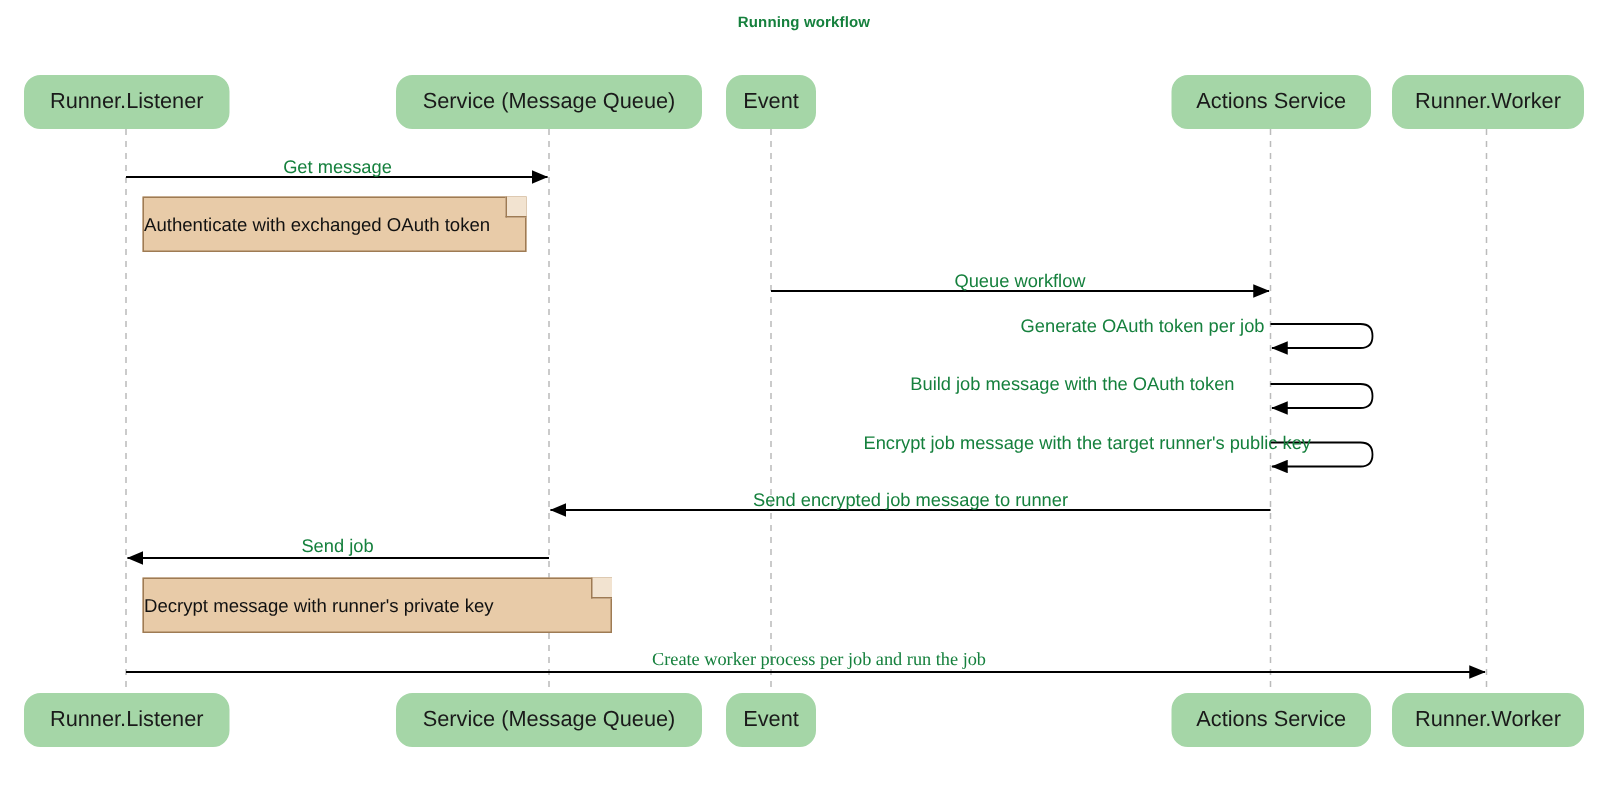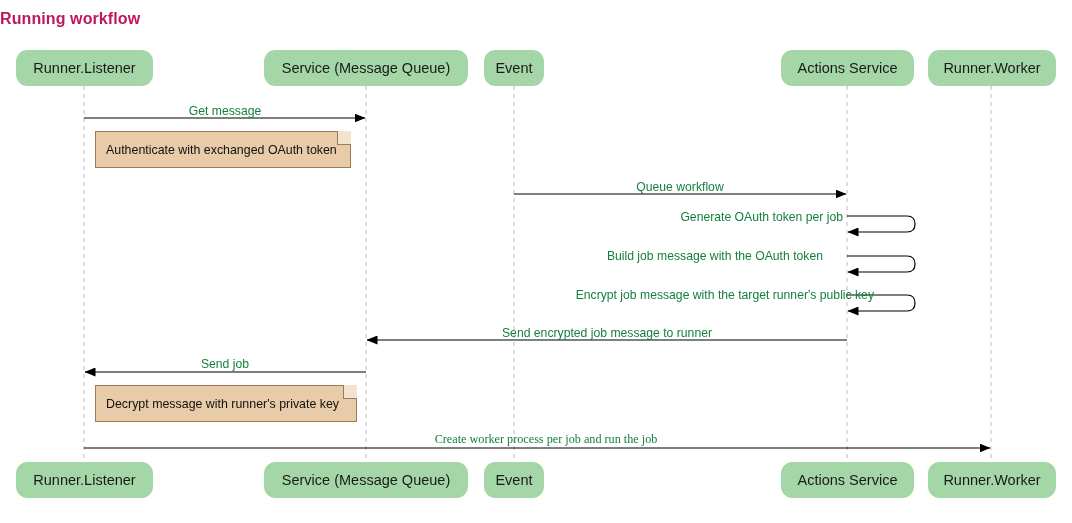--- a/index.html
+++ b/index.html
@@ -24,23 +24,24 @@
     left: 0;
     top: 0;
     width: 1072px;
     height: 523px;
   }
   .diagram-title {
     position: absolute;
     left: 0;
     top: 10px;
     width: 1072px;
-    font-size: 16px;
+    text-align: center;
+    font-size: 10px;
     font-weight: bold;
-    color: #be185d;
+    color: #15803d;
     letter-spacing: 0.1px;
   }
   
   .participant {
     position: absolute;
     height: 36px;
     box-sizing: border-box;
     background: #A5D6A7;
     border: 1px solid #A5D6A7;
     border-radius: 11px;
@@ -70,21 +71,20 @@
   
   .note {
     position: absolute;
     box-sizing: border-box;
     background: #E8CBA8;
     border: 1px solid #9E7B54;
     font-size: 12.4px;
     color: #111111;
     display: flex;
     align-items: center;
-    padding-left: 10px;
     white-space: nowrap;
   }
   .note-fold {
     position: absolute;
     top: -1px;
     right: -1px;
     width: 13px;
     height: 13px;
     background: #F2E3D0;
     border-left: 1px solid #9E7B54;
@@ -168,19 +168,19 @@
       <div class="msg-label right" style="left: 843px; top: 288px; margin-left: 31px;">Encrypt job message with the target runner's public key</div>
       <div class="msg-label center" style="left: 607px; top: 326px;">Send encrypted job message to runner</div>
       <div class="msg-label center" style="left: 225px; top: 357px;">Send job</div>
       <div class="msg-label center" style="left: 546px; top: 432px; font-family: Liberation Serif, serif;">Create worker process per job and run the job</div>
     </div>
   <div id="notes-layer">
       <div class="note" style="left: 95px; top: 131px; width: 256px; height: 37px;">
         <span>Authenticate with exchanged OAuth token</span>
         <span class="note-fold"></span>
       </div>
-      <div class="note" style="left: 95px; top: 385px; width: 262px; height: 37px;">
+      <div class="note" style="left: 95px; top: 385px; width: 313px; height: 37px;">
         <span>Decrypt message with runner's private key</span>
         <span class="note-fold"></span>
       </div>
     </div>
 
 </div>
 
 </body></html>

